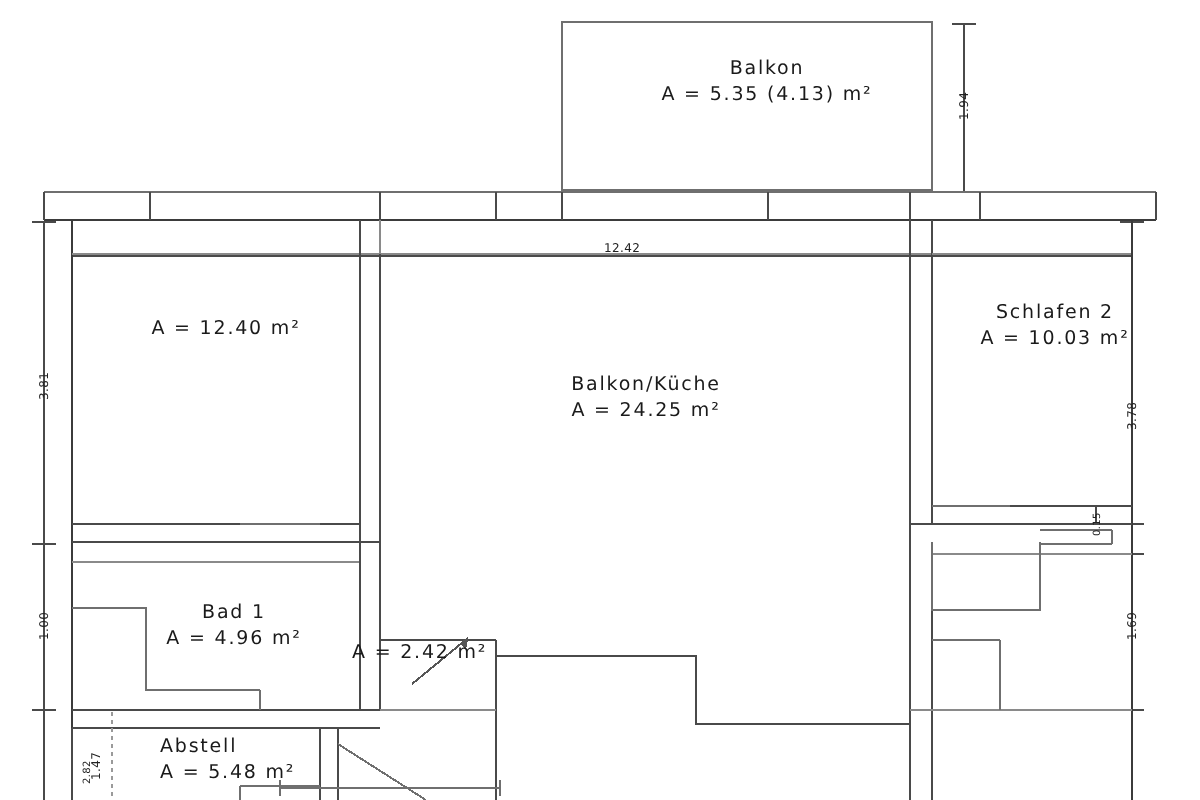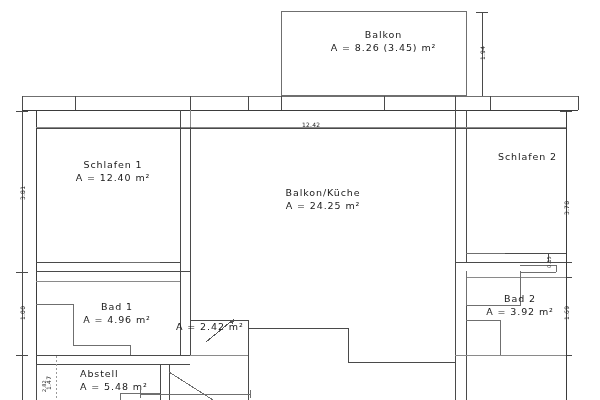--- a/index.html
+++ b/index.html
@@ -204,50 +204,46 @@
         <line x1="140" y1="394" x2="250" y2="394" stroke="#6f6f6f"></line>
         <line x1="140" y1="390" x2="140" y2="398" stroke="#6f6f6f"></line>
         <line x1="250" y1="390" x2="250" y2="398" stroke="#6f6f6f"></line>
       </g>
 
     </g>
   </svg>
 
   <div class="room-label" style="left:311px; top:28px; width:145px;">
     <span class="rname">Balkon</span>
-    <span class="rarea">A = 8.26 (3.45) m²</span>
+    <span class="rarea">A = 5.35 (4.13) m²</span>
   </div>
 
   <div class="room-label" style="left:48px; top:158px; width:130px;">
-    <span class="rname">Schlafen 1</span>
     <span class="rarea">A = 12.40 m²</span>
   </div>
 
   <div class="room-label" style="left:248px; top:186px; width:150px;">
     <span class="rname">Balkon/Küche</span>
     <span class="rarea">A = 24.25 m²</span>
   </div>
 
   <div class="room-label" style="left:470px; top:150px; width:115px;">
     <span class="rname">Schlafen 2</span>
+    <span class="rarea">A = 10.03 m²</span>
   </div>
 
   <div class="room-label" style="left:62px; top:300px; width:110px;">
     <span class="rname">Bad 1</span>
     <span class="rarea">A = 4.96 m²</span>
   </div>
 
   <div class="room-label lft" style="left:176px; top:320px; width:90px;">
     <span class="rarea">A = 2.42 m²</span>
   </div>
 
-  <div class="room-label" style="left:466px; top:292px; width:108px;">
-    <span class="rname">Bad 2</span>
-    <span class="rarea">A = 3.92 m²</span>
-  </div>
 
   <div class="room-label lft" style="left:80px; top:367px; width:110px;">
     <span class="rname">Abstell</span>
     <span class="rarea">A = 5.48 m²</span>
   </div>
 
   <div class="dim-h" style="left:302px; top:121px;">12.42</div>
 
   <div class="dim-v" style="left:479px; top:60px;">1.94</div>
 

